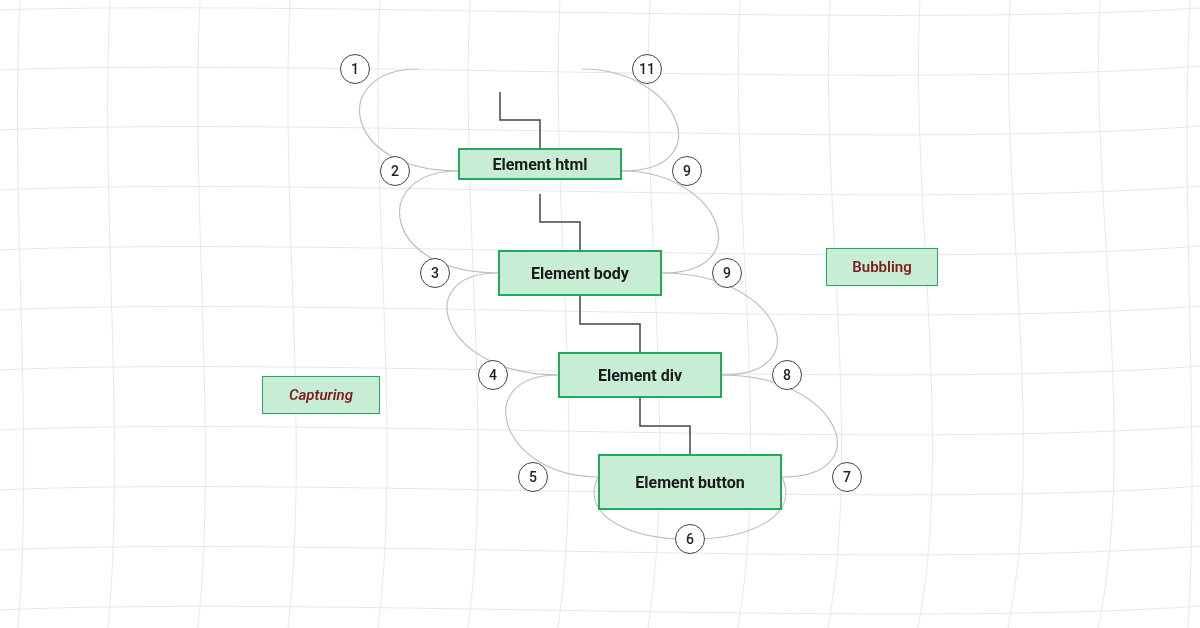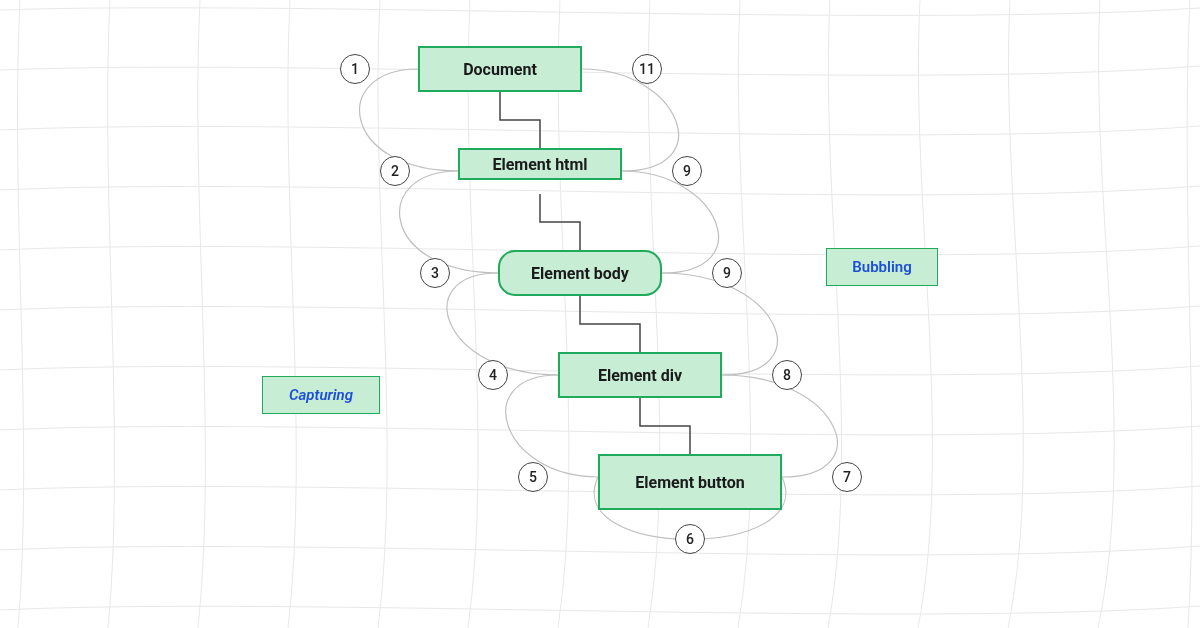--- a/index.html
+++ b/index.html
@@ -37,21 +37,21 @@
   .label-box {
     position: absolute;
     box-sizing: border-box;
     border: 1px solid #1faa5c;
     background: #c7edd5;
     display: flex;
     align-items: center;
     justify-content: center;
     font-weight: 600;
     font-size: 15px;
-    color: #1d4ed8;
+    color: #7f1d1d;
     z-index: 3;
   }
   .step {
     position: absolute;
     width: 30px;
     height: 30px;
     border-radius: 50%;
     border: 1.5px solid #444;
     background: #fff;
     display: flex;
@@ -112,27 +112,24 @@
       <path d="M650 0 C 640 200, 678 440, 648 628"></path>
       <path d="M740 0 C 730 200, 770 440, 738 628"></path>
       <path d="M830 0 C 820 200, 862 440, 828 628"></path>
       <path d="M920 0 C 910 200, 954 440, 918 628"></path>
       <path d="M1010 0 C 1000 200, 1046 440, 1008 628"></path>
       <path d="M1100 0 C 1090 200, 1138 440, 1098 628"></path>
       <path d="M1190 0 C 1180 200, 1200 440, 1188 628"></path>
     </g>
   </svg>
 
-  <div class="node" style="left:418px; top:46px;  width:164px; height:46px;">
-    <span>Document</span>
-  </div>
   <div class="node" style="left:458px; top:148px; width:164px; height:32px;">
     <span>Element html</span>
   </div>
-  <div class="node" style="left:498px; top:250px; width:164px; height:46px;border-radius:17px;">
+  <div class="node" style="left:498px; top:250px; width:164px; height:46px;">
     <span>Element body</span>
   </div>
   <div class="node" style="left:558px; top:352px; width:164px; height:46px;">
     <span>Element div</span>
   </div>
   <div class="node" style="left:598px; top:454px; width:184px; height:56px;justify-content:center;">
     <span>Element button</span>
   </div>
 
   <div class="label-box" style="left:262px; top:376px; width:118px; height:38px;font-style:italic;">

